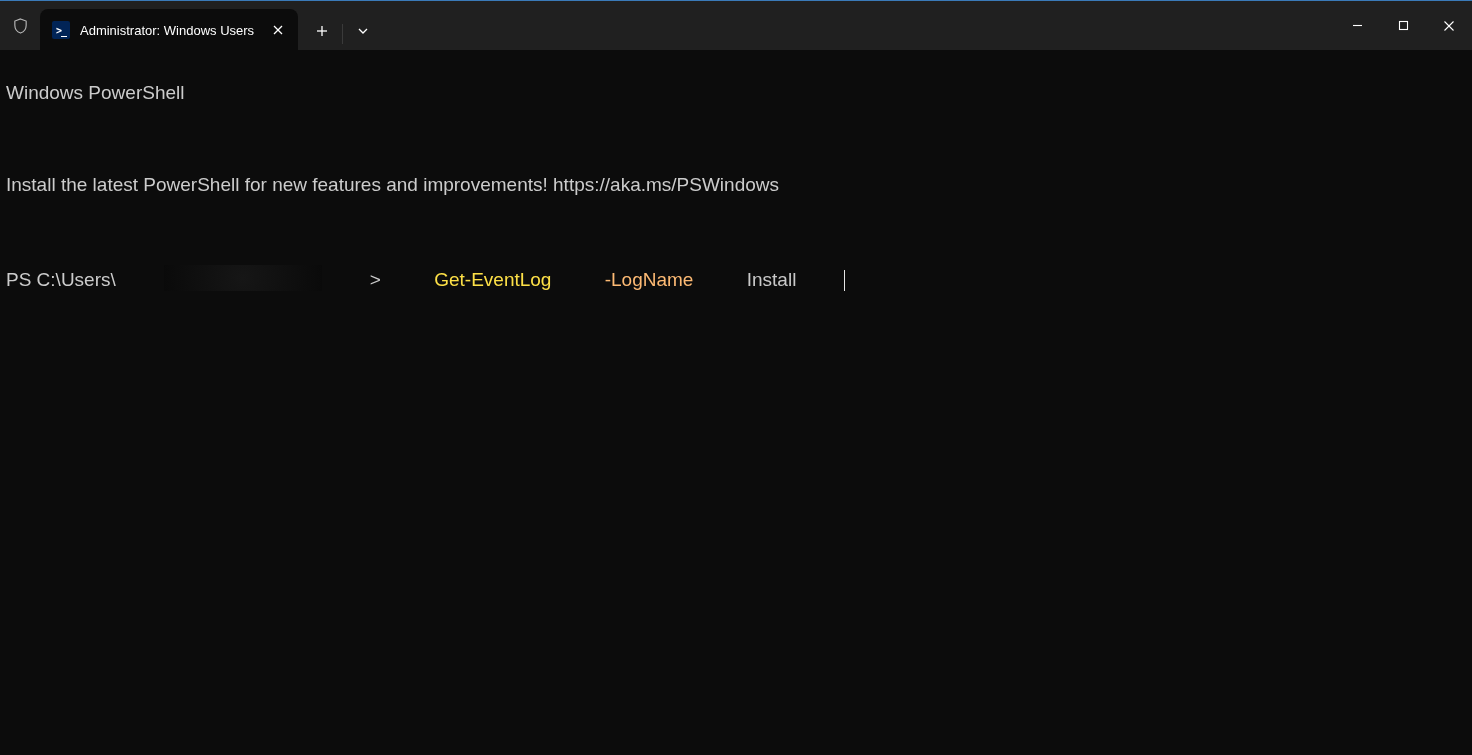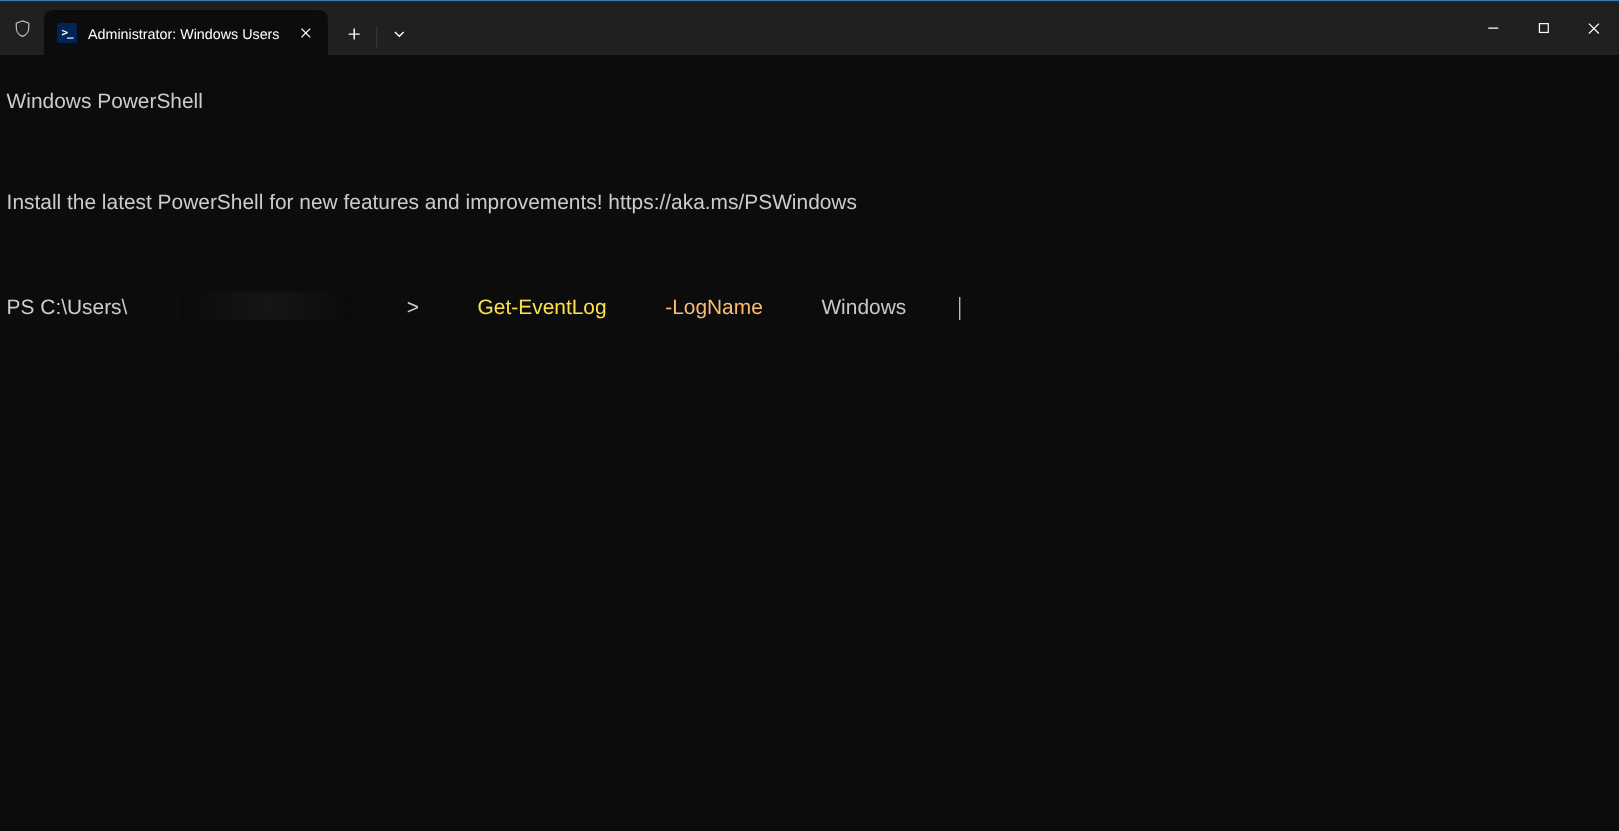--- a/index.html
+++ b/index.html
@@ -212,14 +212,14 @@
       </svg>
     </div>
   </div>
 </div>
 
 <div class="terminal">
 <div>Windows PowerShell</div>
 <div class="blank-line"></div>
 <div>Install the latest PowerShell for new features and improvements! https://aka.ms/PSWindows</div>
 <div class="blank-line"></div>
-<div class="prompt-line"><span class="prompt-text">PS C:\Users\</span><span class="redacted"></span><span class="prompt-text">&gt; </span><span class="cmdlet">Get-EventLog</span><span class="param"> -LogName </span><span class="argval">Windows</span><span class="cursor"></span></div>
+<div class="prompt-line"><span class="prompt-text">PS C:\Users\</span><span class="redacted"></span><span class="prompt-text">&gt; </span><span class="cmdlet">Get-EventLog</span><span class="param"> -LogName </span><span class="argval">Install</span><span class="cursor"></span></div>
 </div>
 
 </body></html>

